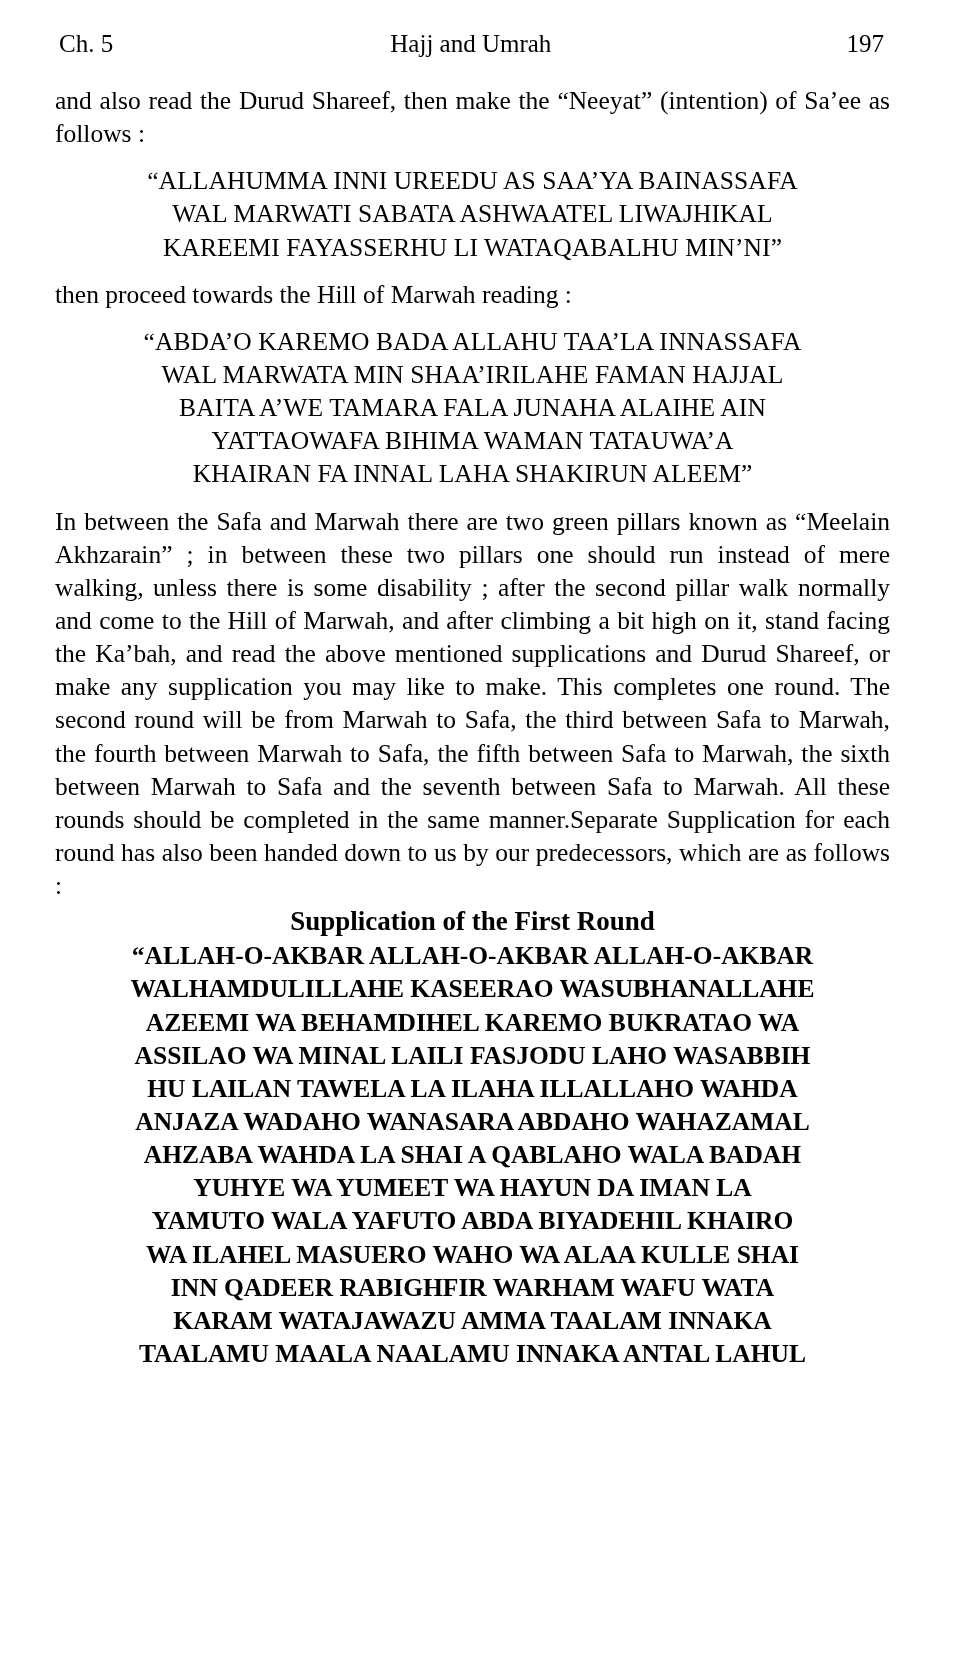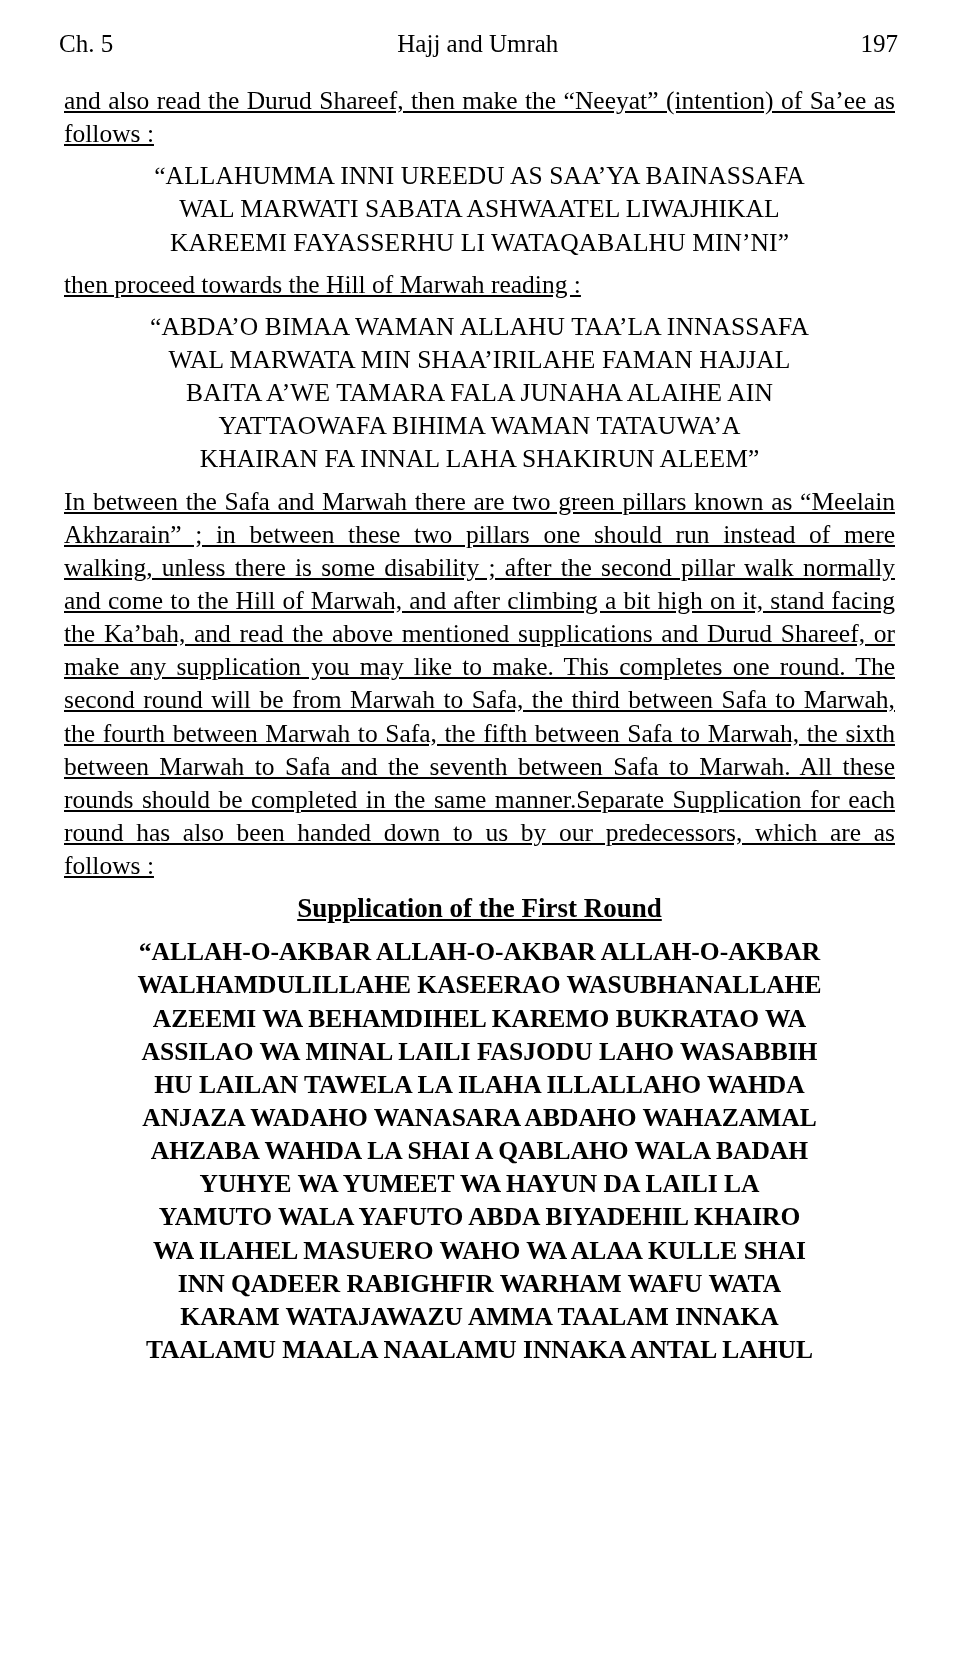--- a/index.html
+++ b/index.html
@@ -11,21 +11,21 @@
     width: 960px;
     height: 1680px;
     font-family: "Liberation Serif", serif;
     color: #000000;
     overflow: hidden;
   }
   .page {
     width: 960px;
     height: 1680px;
     box-sizing: border-box;
-    padding: 18px 56px 0 55px;
+    padding: 18px 70px 0 55px;
     position: relative;
   }
   .header {
     display: flex;
     align-items: baseline;
     font-size: 25px;
     margin-bottom: 26px;
     padding: 0 6px 0 4px;
   }
   .header .chapter {
@@ -38,33 +38,32 @@
     margin-top: 12px;
   }
   .header .pagenum {
     flex: 0 0 auto;
   }
   .body-text {
     font-size: 25.5px;
     line-height: 1.30;
   }
   p {
-    margin: 9px;
-    text-decoration: underline;
+    margin: 0;
   }
   .justify {
     text-align: justify;
     text-align-last: left;
   }
   .arabic {
     text-align: center;
     letter-spacing: 0.1px;
   }
   .arabic-block {
-    margin: 8px;
+    margin: 14px;
   }
   .arabic-line {
     display: block;
     white-space: nowrap;
   }
   .heading-sub {
     text-align: center;
     font-weight: bold;
     font-size: 27px;
     margin-top: 2px;
@@ -95,40 +94,40 @@
 
     <div class="arabic arabic-block">
       <span class="arabic-line">“ALLAHUMMA INNI UREEDU  AS SAA’YA BAINASSAFA</span>
       <span class="arabic-line">WAL MARWATI SABATA ASHWAATEL LIWAJHIKAL</span>
       <span class="arabic-line">KAREEMI FAYASSERHU LI WATAQABALHU MIN’NI”</span>
     </div>
 
     <p>then proceed towards the Hill of Marwah reading :</p>
 
     <div class="arabic arabic-block">
-      <span class="arabic-line">“ABDA’O BIMAA WAMAN ALLAHU TAA’LA INNASSAFA</span>
+      <span class="arabic-line">“ABDA’O KAREMO BADA ALLAHU TAA’LA INNASSAFA</span>
       <span class="arabic-line">WAL MARWATA MIN SHAA’IRILAHE FAMAN HAJJAL</span>
       <span class="arabic-line">BAITA A’WE TAMARA FALA JUNAHA ALAIHE AIN</span>
       <span class="arabic-line">YATTAOWAFA BIHIMA WAMAN TATAUWA’A</span>
       <span class="arabic-line">KHAIRAN FA INNAL LAHA SHAKIRUN ALEEM”</span>
     </div>
 
     <p class="justify">In between the Safa and Marwah there are two green pillars known as “Meelain Akhzarain” ; in between these two pillars one should run instead of mere walking, unless there is some disability ; after the second pillar walk normally and come to the Hill of Marwah, and after climbing a bit high on it, stand facing the Ka’bah, and read the above mentioned supplications and Durud Shareef, or make any supplication you may like to make. This completes one round. The second round will be from Marwah to Safa, the third between Safa to Marwah, the fourth between Marwah to Safa, the fifth between Safa to Marwah, the sixth between Marwah to Safa and the seventh between Safa to Marwah. All these rounds should be completed in the same manner.Separate Supplication for each round has also been handed down to us by our predecessors, which are as follows :</p>
 
     <p class="heading-sub">Supplication of the First Round</p>
 
     <div class="supplication">
       <span class="arabic-line">“ALLAH-O-AKBAR ALLAH-O-AKBAR ALLAH-O-AKBAR</span>
       <span class="arabic-line">WALHAMDULILLAHE KASEERAO WASUBHANALLAHE</span>
       <span class="arabic-line">AZEEMI WA BEHAMDIHEL KAREMO BUKRATAO WA</span>
       <span class="arabic-line">ASSILAO WA MINAL LAILI FASJODU LAHO WASABBIH</span>
       <span class="arabic-line">HU LAILAN TAWELA  LA  ILAHA ILLALLAHO WAHDA</span>
       <span class="arabic-line">ANJAZA WADAHO WANASARA ABDAHO WAHAZAMAL</span>
       <span class="arabic-line">AHZABA WAHDA LA SHAI A QABLAHO WALA BADAH</span>
-      <span class="arabic-line">YUHYE WA YUMEET WA HAYUN DA LAILI LA</span>
+      <span class="arabic-line">YUHYE WA YUMEET WA HAYUN DA IMAN LA</span>
       <span class="arabic-line">YAMUTO WALA YAFUTO ABDA BIYADEHIL KHAIRO</span>
       <span class="arabic-line">WA ILAHEL MASUERO WAHO WA ALAA KULLE SHAI</span>
       <span class="arabic-line">INN QADEER RABIGHFIR WARHAM WAFU WATA</span>
       <span class="arabic-line">KARAM  WATAJAWAZU AMMA TAALAM INNAKA</span>
       <span class="arabic-line">TAALAMU MAALA NAALAMU INNAKA ANTAL LAHUL</span>
     </div>
 
   </div>
 </div>
 

